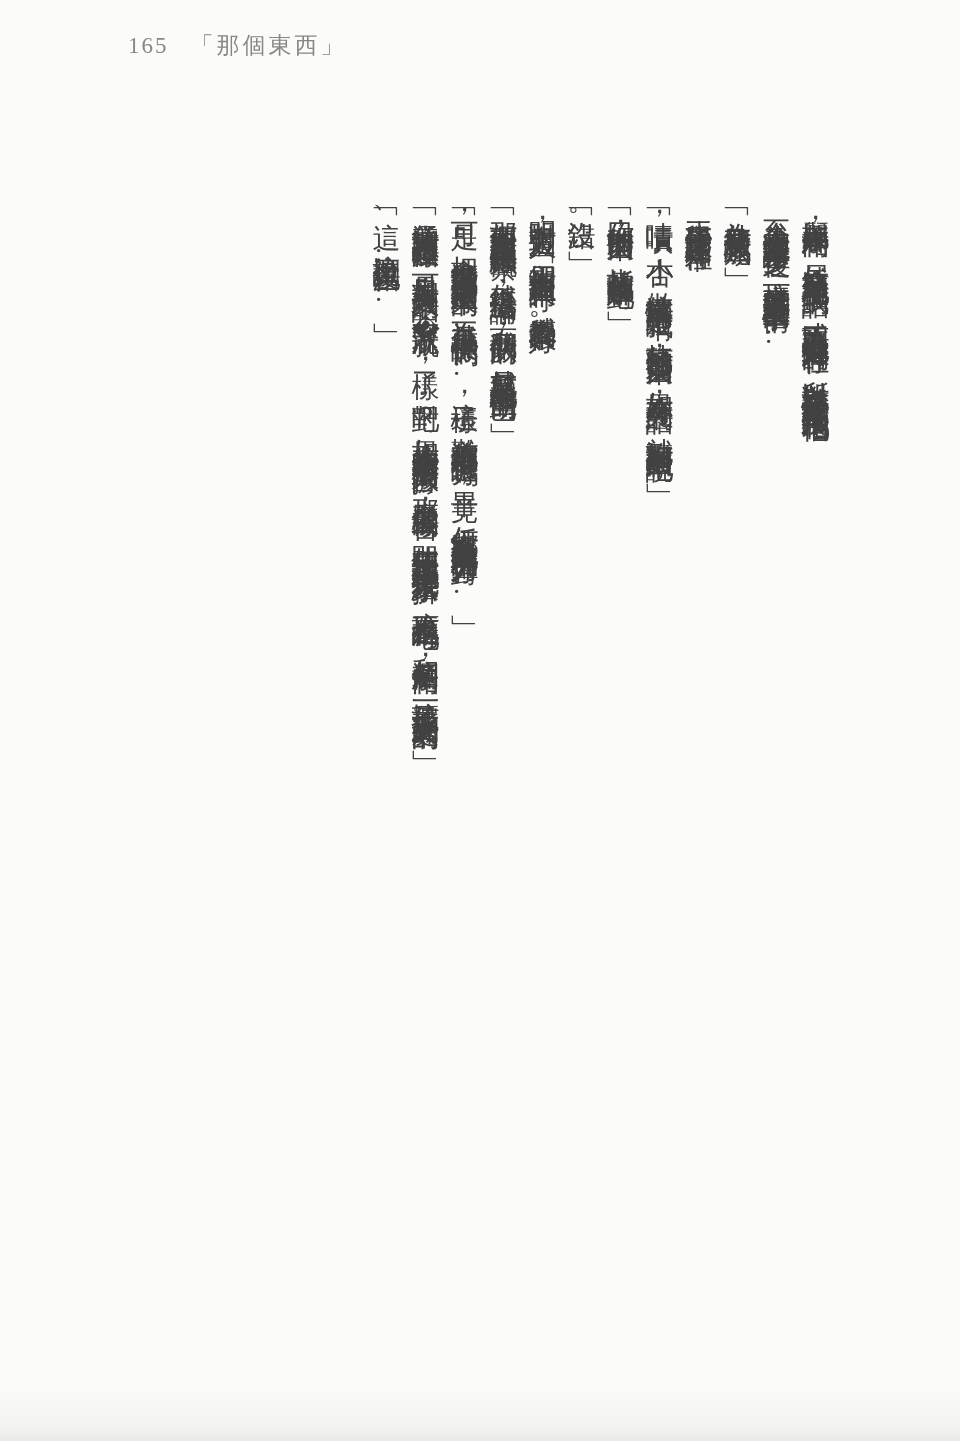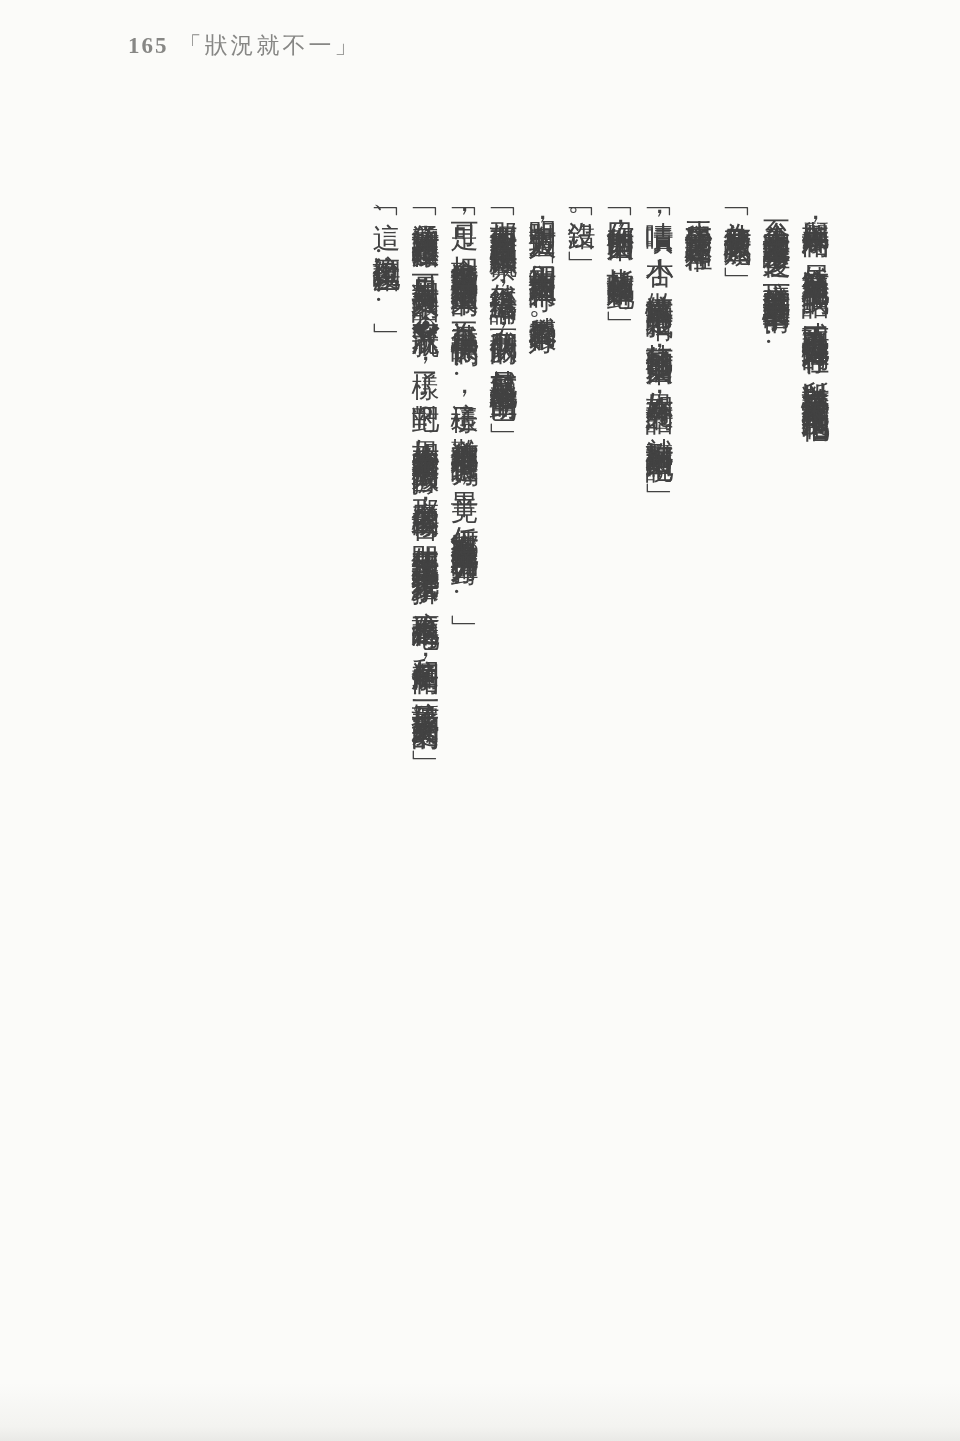--- a/index.html
+++ b/index.html
@@ -22,23 +22,22 @@
   .page-header {
     position: absolute;
     left: 128px;
     top: 30px;
     font-size: 23px;
     color: #878785;
     letter-spacing: 3px;
     white-space: nowrap;
   }
   .page-header .page-number {
-    margin-right: 10px;
+    margin-right: 22px;
     letter-spacing: 2px;
-    font-weight: bold;
   }
   .novel-text {
     position: absolute;
     top: 168px;
     right: 125px;
     height: 1155px;
     writing-mode: vertical-rl;
     text-orientation: mixed;
     font-size: 28px;
     line-height: 39px;
@@ -51,21 +50,21 @@
     padding: 0;
     text-indent: 30px;
   }
 </style>
 </head>
 <body>
 
 <div class="page">
 
   <div class="page-header">
-    <span class="page-number">165</span><span class="chapter-title">「狀況就不一」</span>
+    <span class="page-number">165</span><span class="chapter-title">「那個東西」</span>
   </div>
 
   <div class="novel-text">
       <p>與麗華學姊相同，居然這麼簡單地就相信了我的話。或許因為自己也是個奇特的存在，所以對於這種事情才能夠毫不抵抗地相信吧！</p>
       <p>至今為止的來龍去脈講得差不多之後，接下來就要問到最重要的事情了……</p>
       <p>「為什麼想要滅亡人類呢？」</p>
       <p>小三學長的態度還是一如往常。</p>
       <p>「嘖嘖嘖，小杏！做這件事情的可不是我唷！執行的可是那個東西，如果妳有意見的話，就請妳對那個東西說吧！」</p>
       <p>「你口中的那個東西，指的是蓬萊學姊對吧？」</p>
       <p>「沒錯。」</p>

